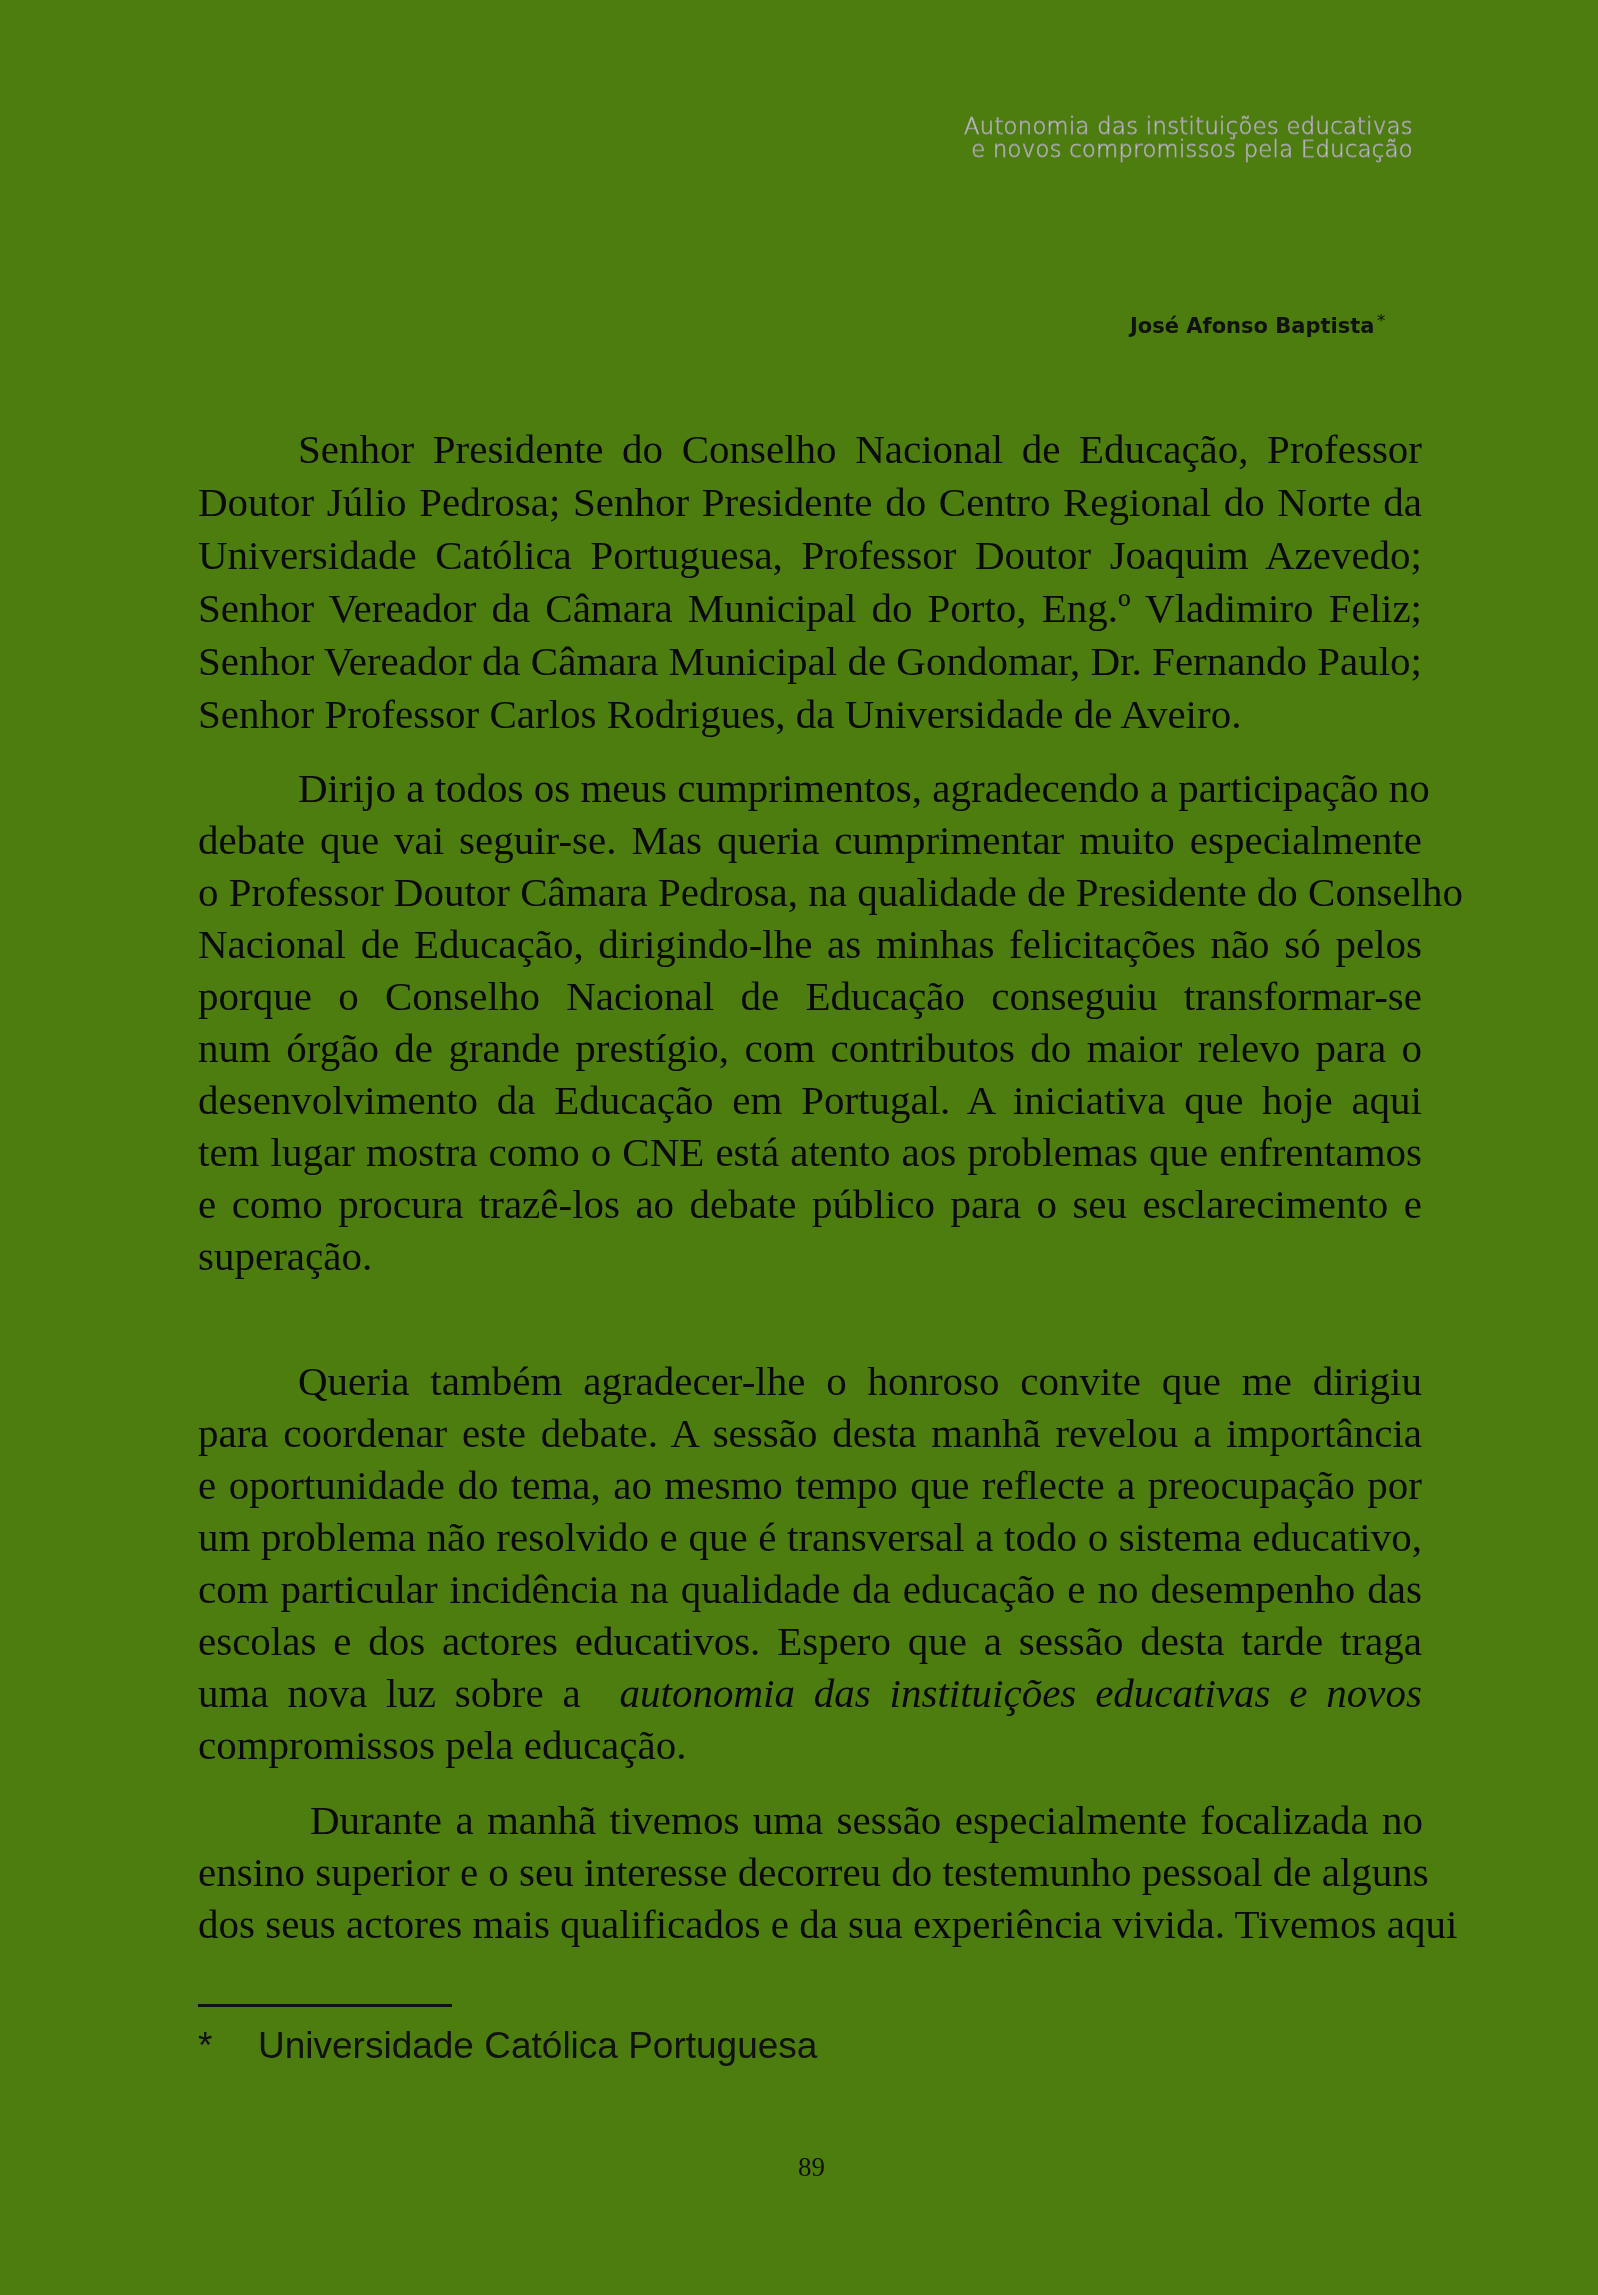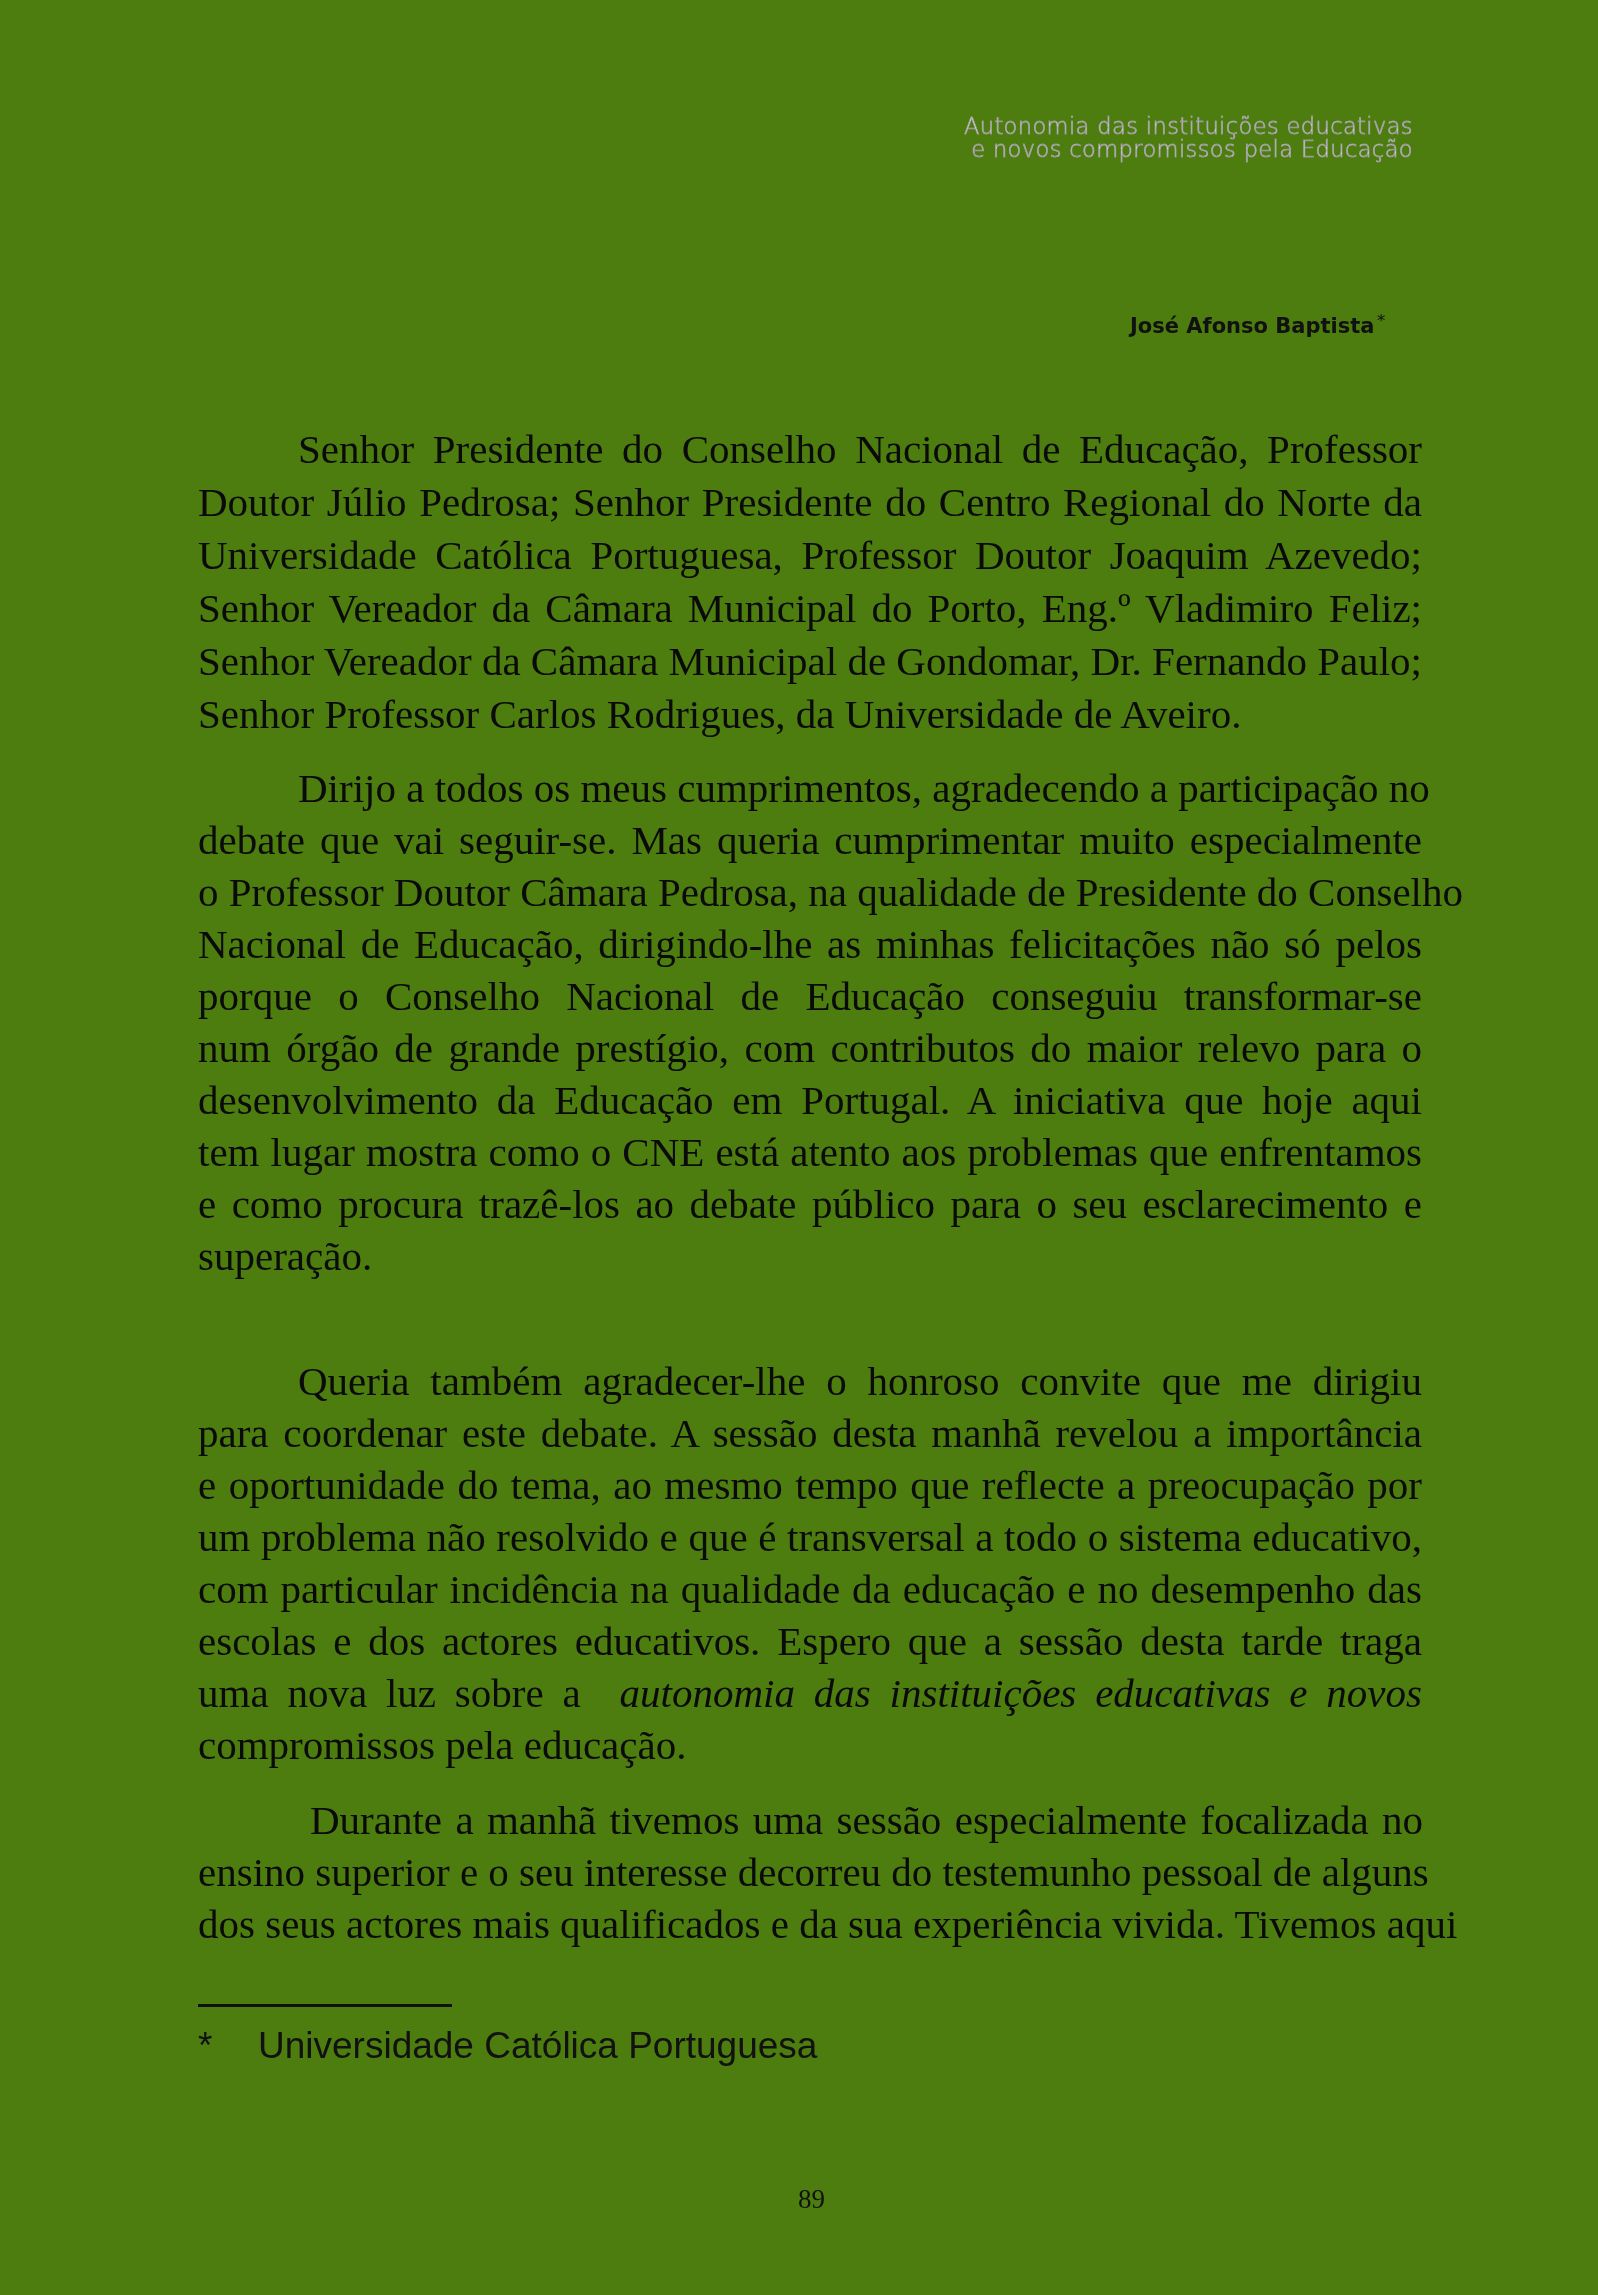--- a/index.html
+++ b/index.html
@@ -50,21 +50,21 @@
     font-family: Liberation Sans, sans-serif;
     font-size: 37px; line-height: 33px; color: #111;
     white-space: nowrap;
   }
   .footnote .star { display: inline-block; width: 60px; }
 
   .page-number {
     position: absolute; left: 770px; width: 83px; top: 2154px;
     text-align: center;
     font-family: "Liberation Serif", serif;
-    font-size: 27px; line-height: 27px; color: #111; margin-top: 32px;
+    font-size: 27px; line-height: 27px; color: #111;
   }
 </style>
 </head>
 <body>
 
 <div class="page">
 
   <div class="running-header">
     <div>Autonomia das instituições educativas</div>
     <div>e novos compromissos pela Educação</div>

